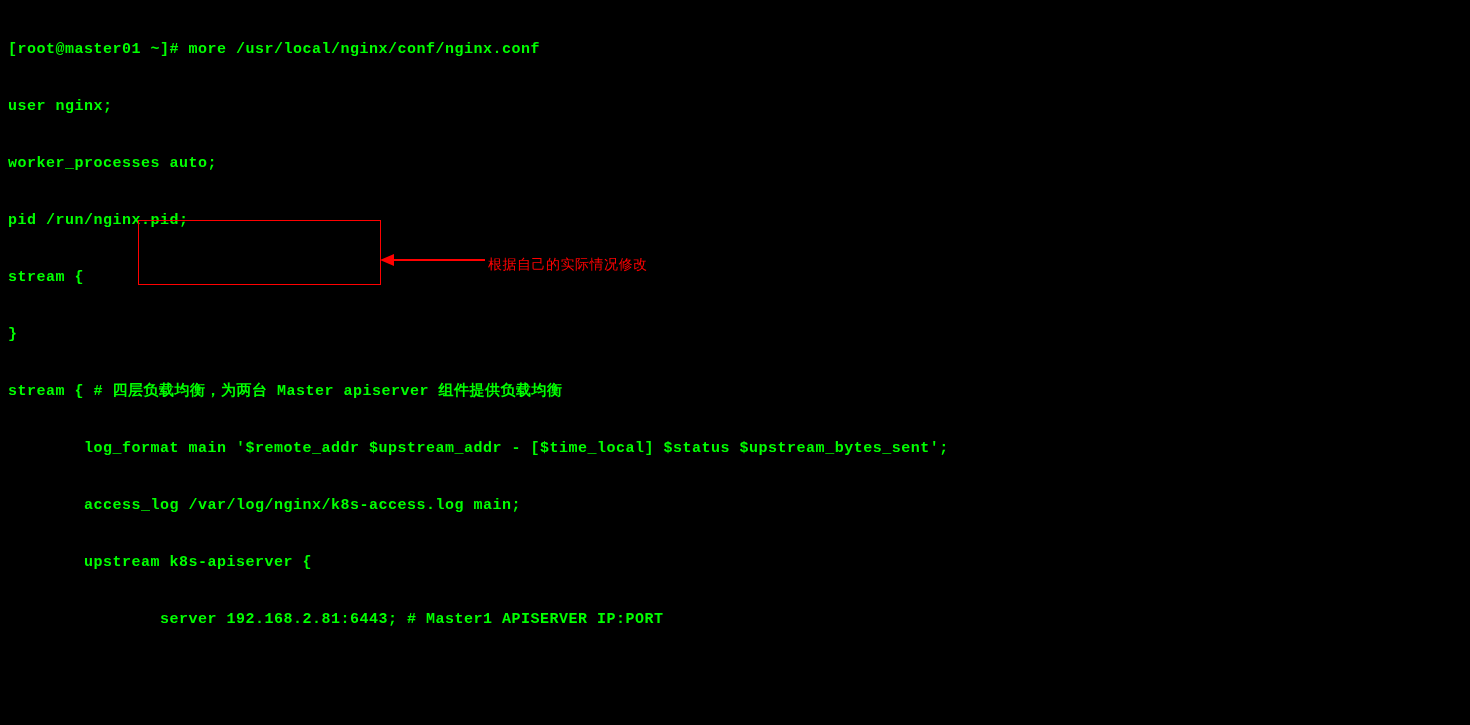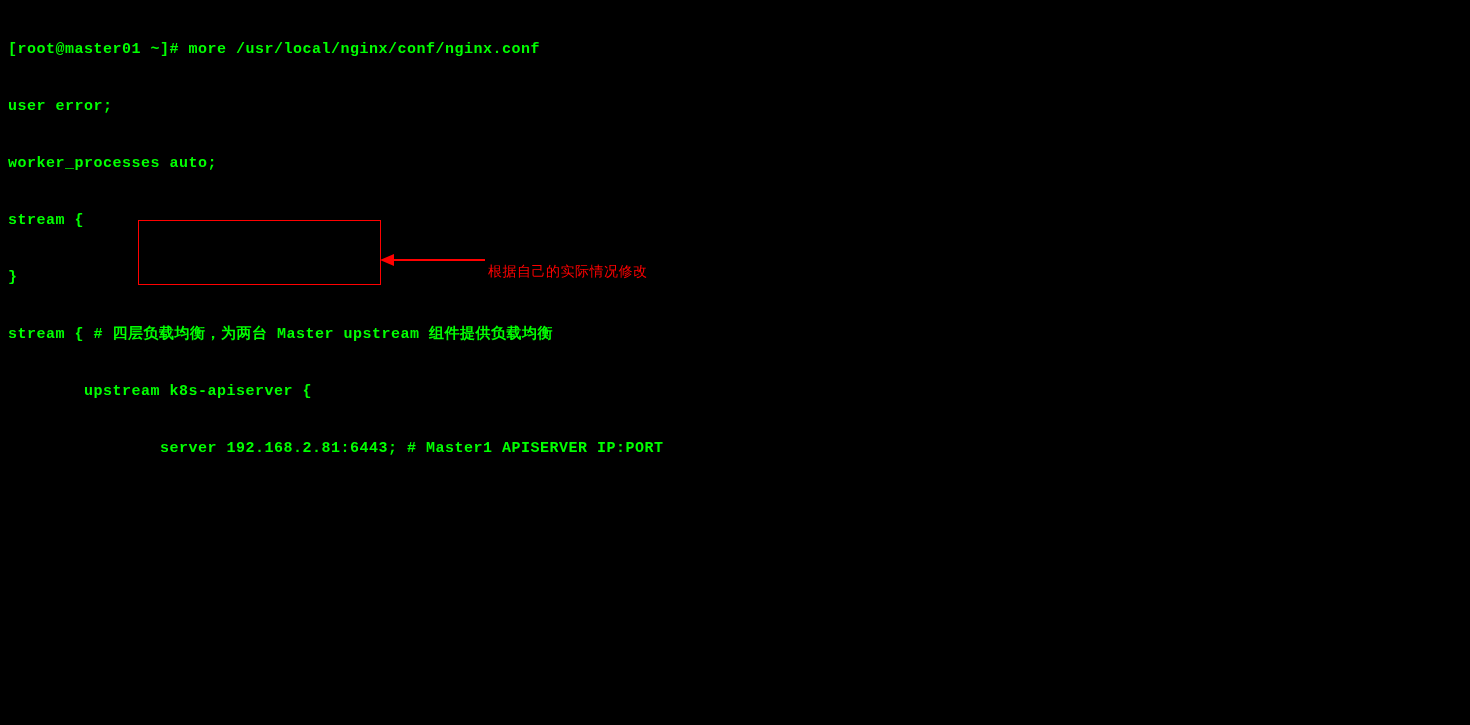--- a/index.html
+++ b/index.html
@@ -37,33 +37,35 @@
     .red-arrow {
       position: absolute;
       pointer-events: none;
     }
     .red-text {
       position: absolute;
       color: #ff0000;
       font-size: 14px;
       pointer-events: none;
       font-family: sans-serif;
-      margin-top: 7px;
     }
   </style>
 </head>
 <body>
 
 <div class="terminal">
   <span class="line">[root@master01 ~]# more /usr/local/nginx/conf/nginx.conf</span>
-  <span class="line">user error;</span>
+  <span class="line">user nginx;</span>
   <span class="line">worker_processes auto;</span>
+  <span class="line">pid /run/nginx.pid;</span>
   <span class="line">stream {</span>
   <span class="line">}</span>
-  <span class="line">stream { # 四层负载均衡，为两台 Master upstream 组件提供负载均衡</span>
+  <span class="line">stream { # 四层负载均衡，为两台 Master apiserver 组件提供负载均衡</span>
+  <span class="line">        log_format main '$remote_addr $upstream_addr - [$time_local] $status $upstream_bytes_sent';</span>
+  <span class="line">        access_log /var/log/nginx/k8s-access.log main;</span>
   <span class="line">        upstream k8s-apiserver {</span>
   <span class="line">                server 192.168.2.81:6443; # Master1 APISERVER IP:PORT</span>
   
   
   
   <span class="line"></span>
   
   
   
   

